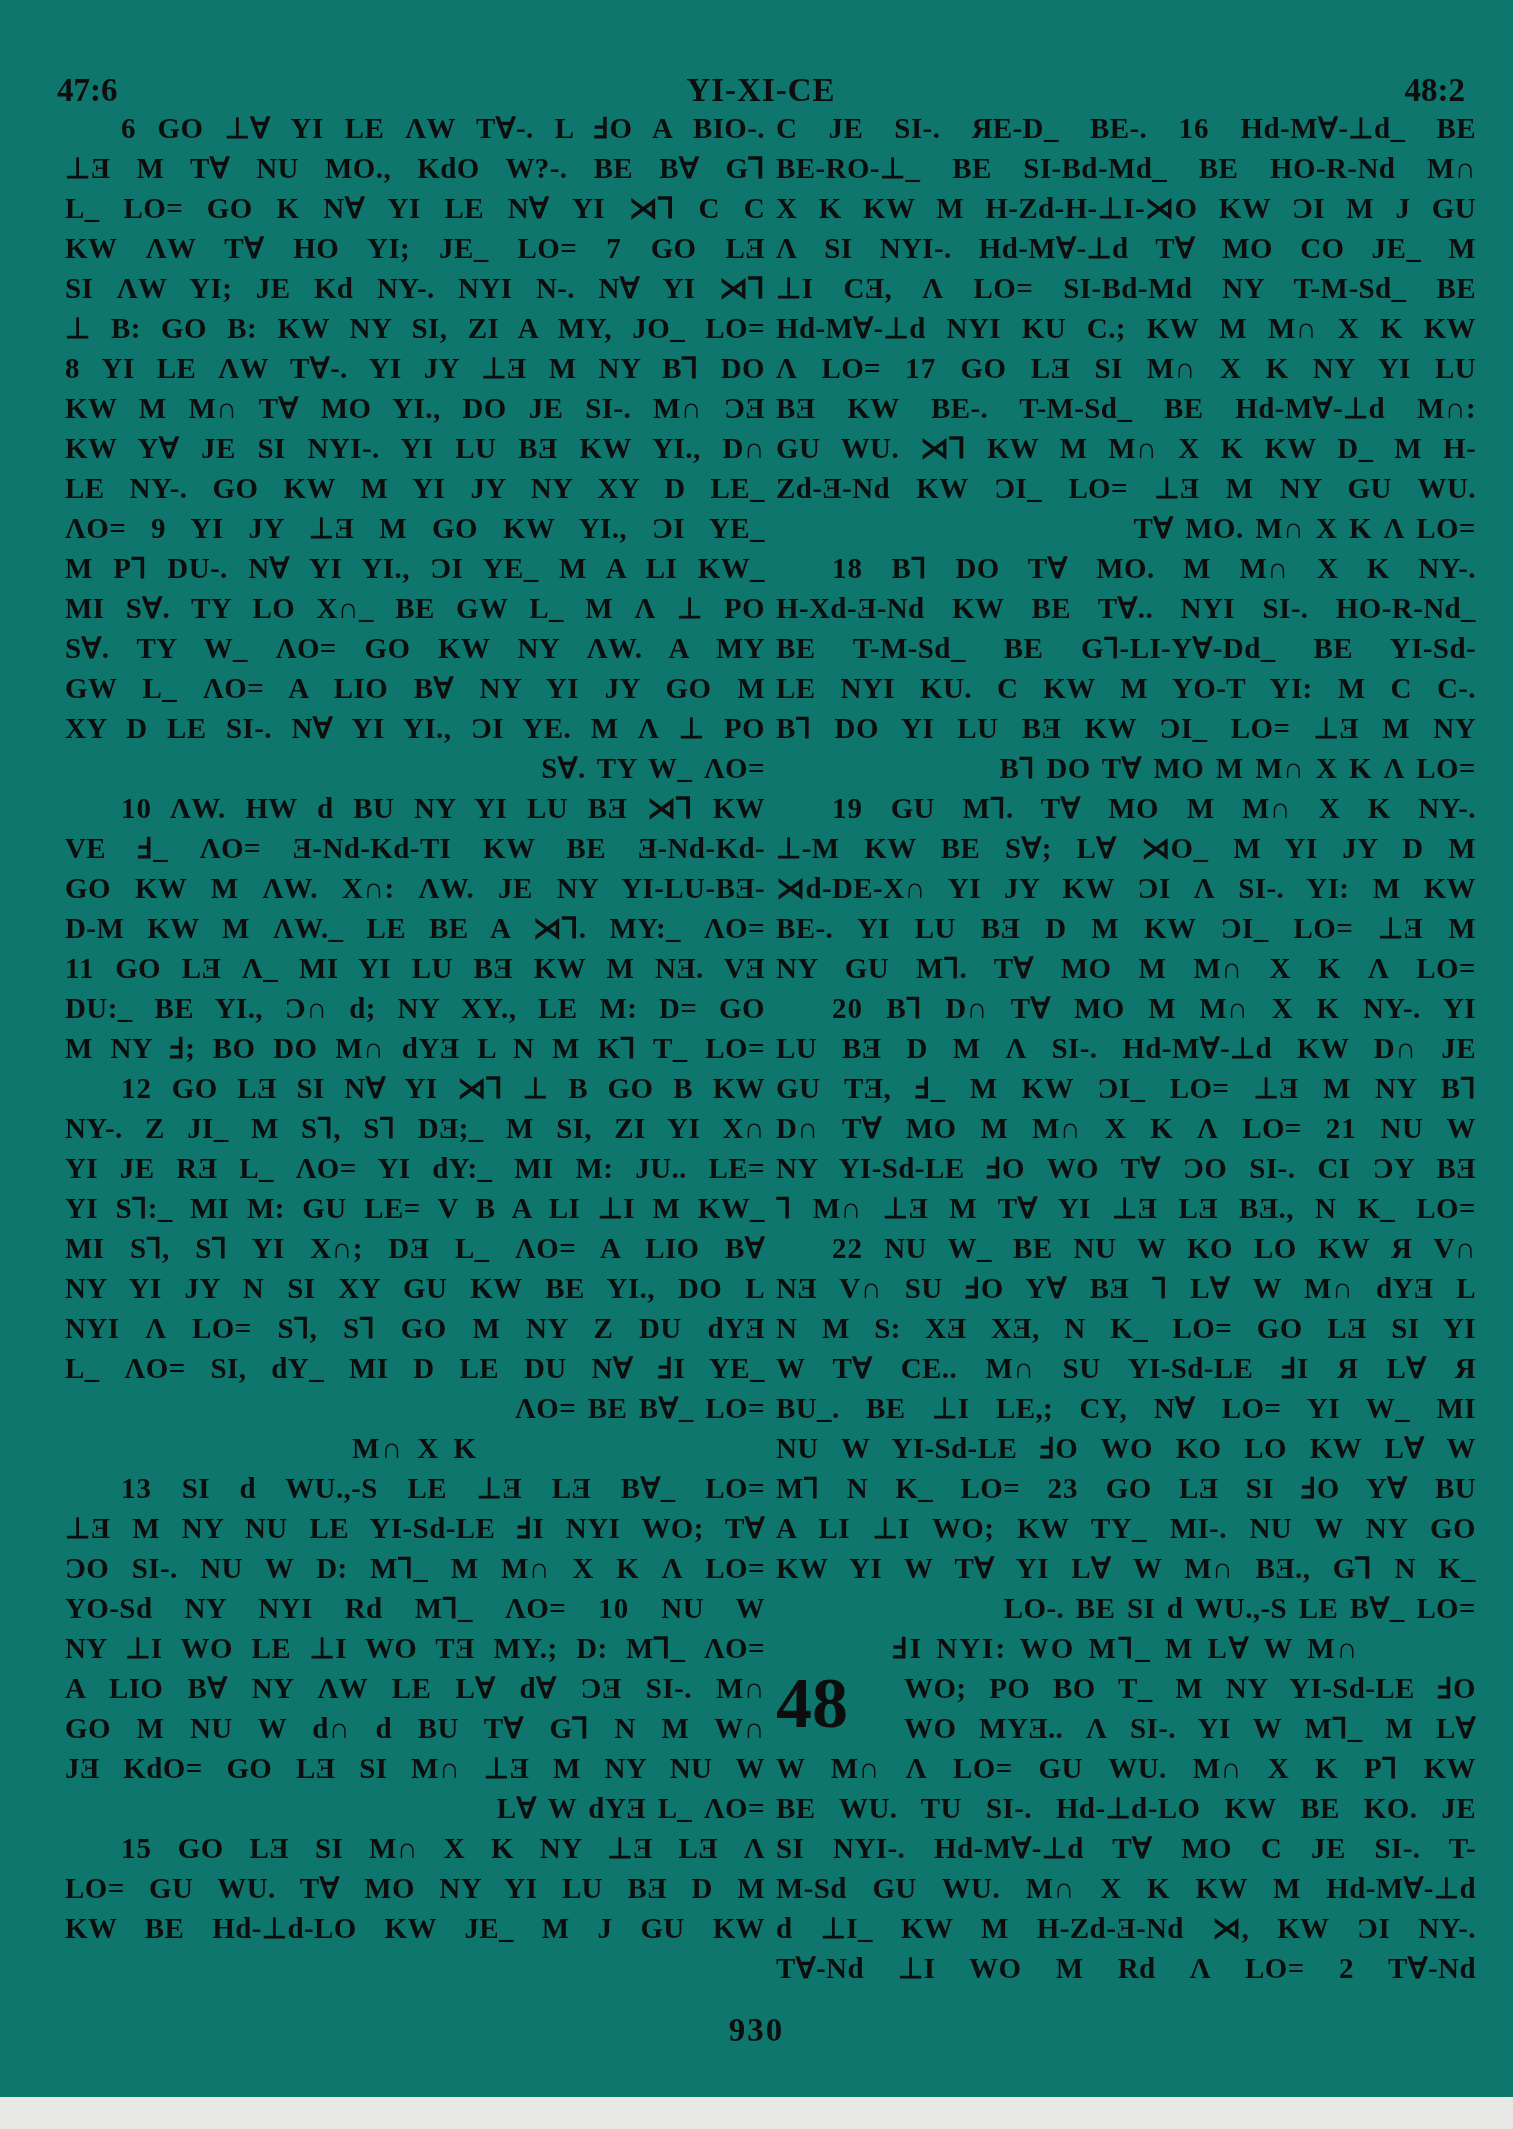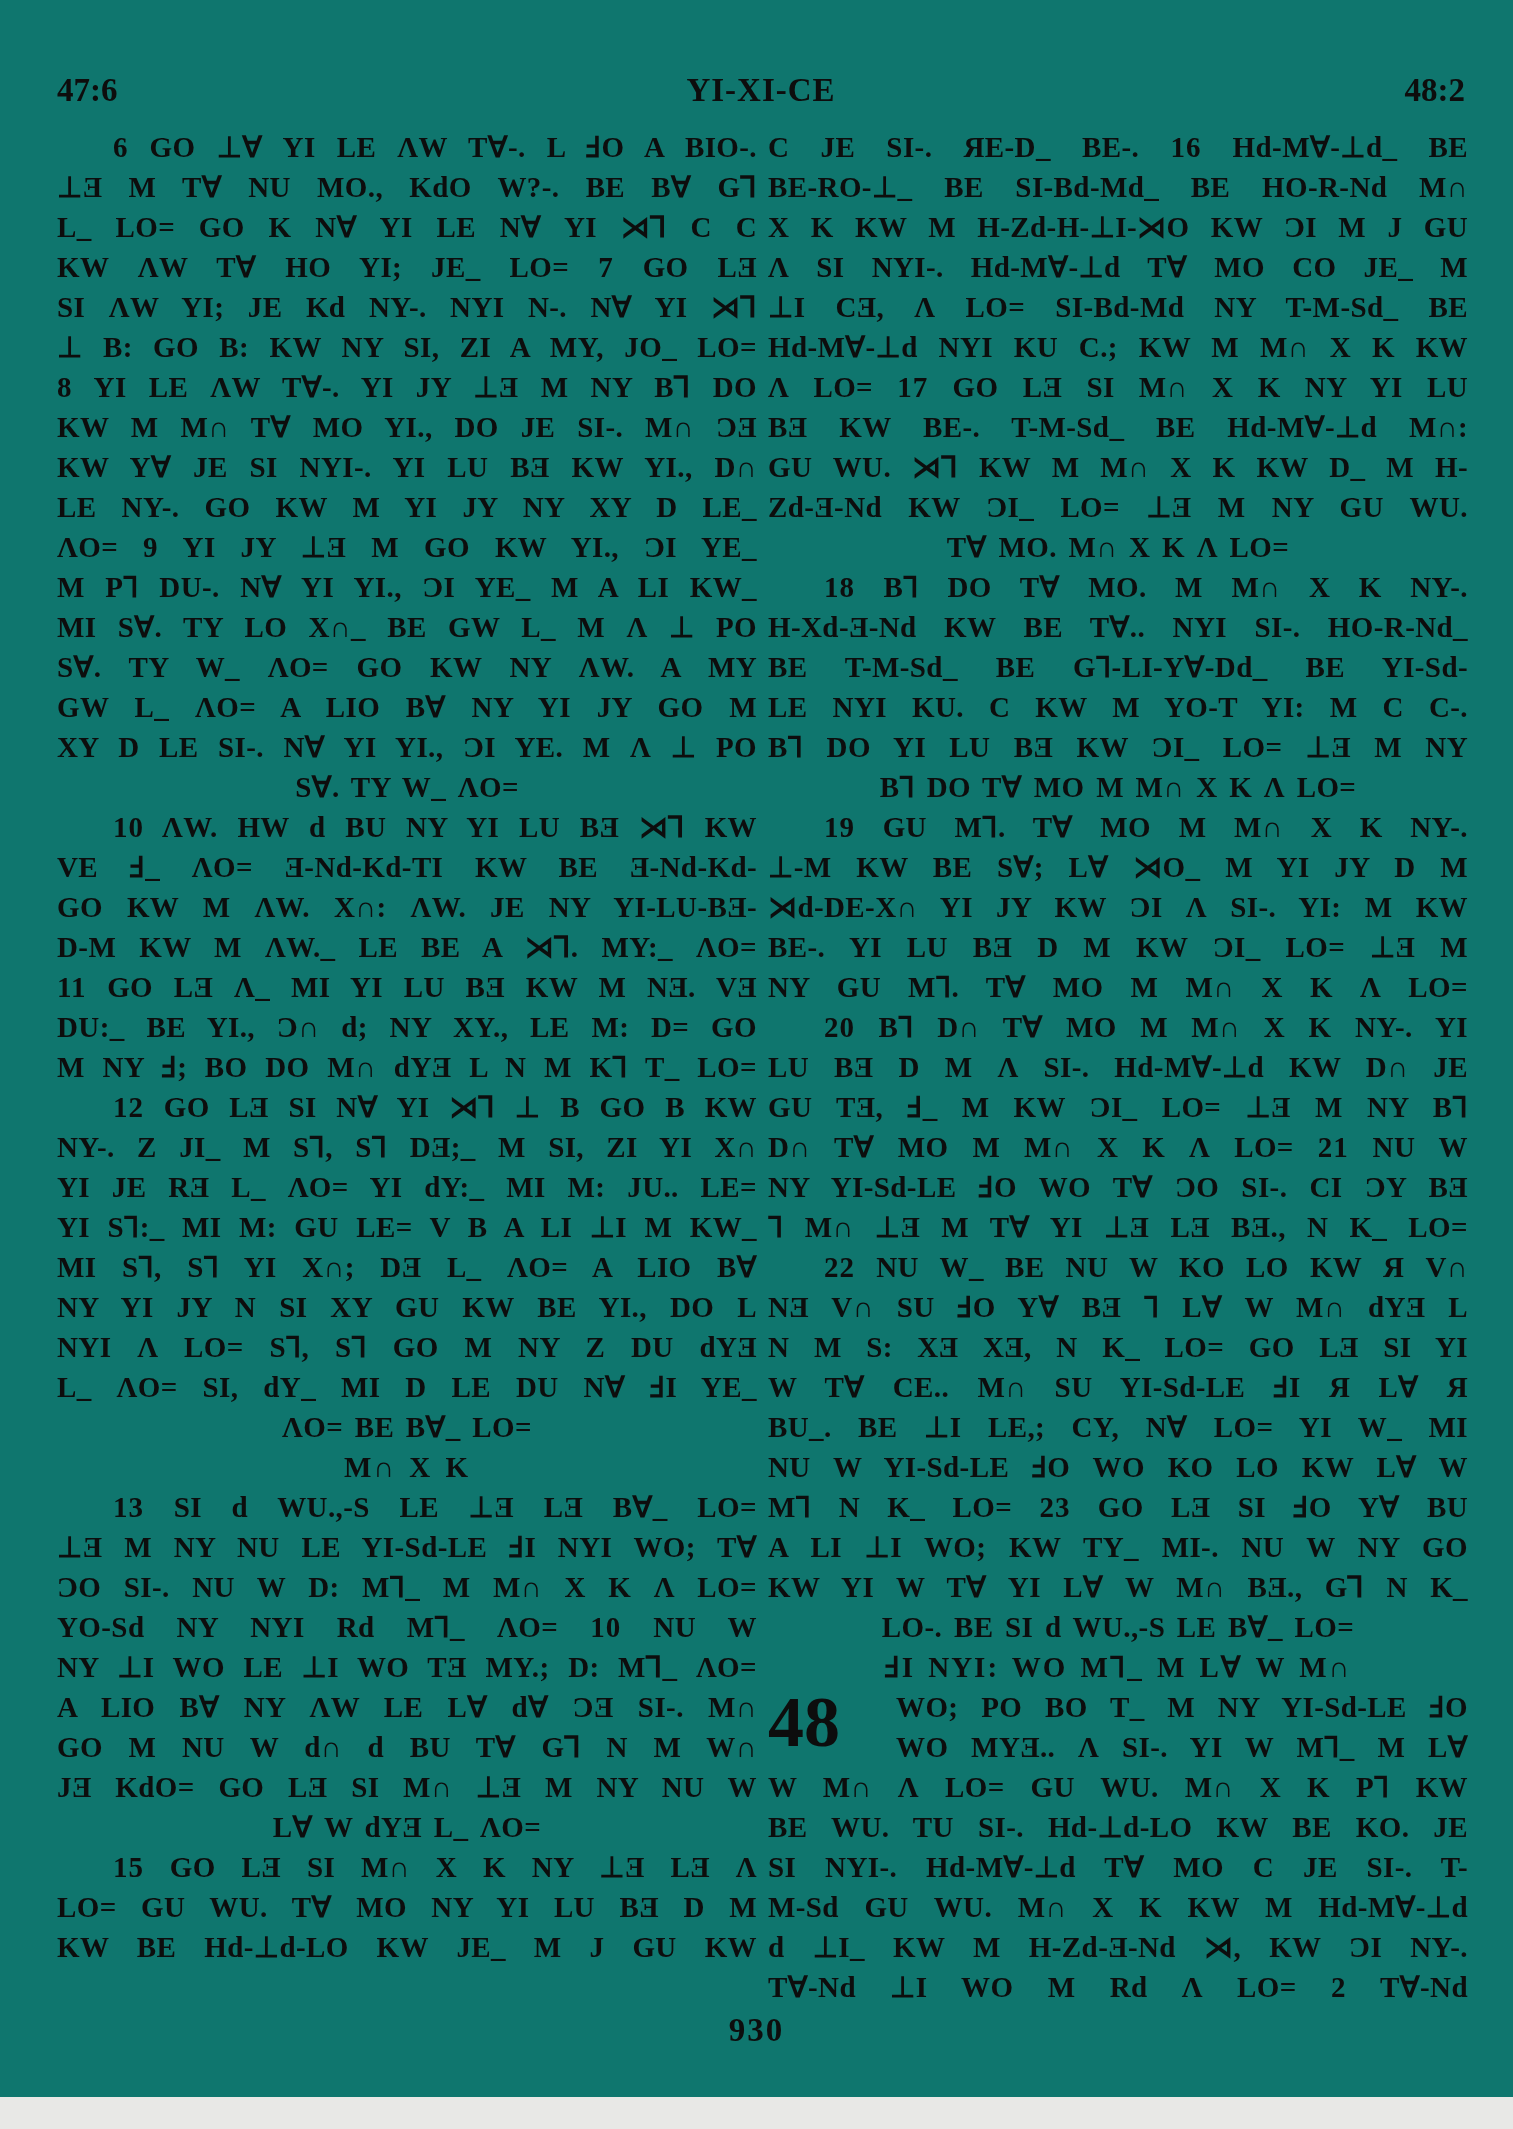--- a/index.html
+++ b/index.html
@@ -5,30 +5,30 @@
   html,body{margin:0;padding:0;background:#e8e8e6;}
   .page{
     position:relative;width:1513px;height:2097px;background:#0f766e;
     font-family:Liberation Serif, serif;
     color:#0d0d0d;font-weight:700;overflow:hidden;
   }
   .hdr{position:absolute;top:72px;left:57px;right:48px;height:42px;font-size:33px;}
   .hdr .ref-l{position:absolute;left:0;top:0;}
   .hdr .ttl{position:absolute;left:0;right:0;top:0;text-align:center;letter-spacing:1px;}
   .hdr .ref-r{position:absolute;right:0;top:0;}
-  .col{position:absolute;top:127px;width:700px;}
+  .col{position:absolute;top:108px;width:700px;margin-left:8px;}
   .col-l{left:57px;}
   .col-r{left:768px;}
   .row{
     position:relative;height:40px;line-height:40px;overflow:hidden;
     font-size:29px;letter-spacing:.4px;word-spacing:4px;
     text-align:justify;white-space:normal;
   }
   .row:not(.n):not(.c)::after{content:"";display:inline-block;width:100%;height:0;}
-  .row.n{text-align:center;}
+  .row.n{text-align:right;}
   .row.c{text-align:center;letter-spacing:2px;}
   .row.i{padding-left:56px;}
   .row.cap{padding-left:128px;}
   .vn{letter-spacing:1px;}
   .dropnum{
     position:absolute;left:0;width:120px;font-size:72px;line-height:82px;
     font-weight:700;letter-spacing:0;text-align:left;
   }
   .ftr{position:absolute;left:0;width:100%;top:2012px;text-align:center;font-size:33px;letter-spacing:2px;}
 </style>

